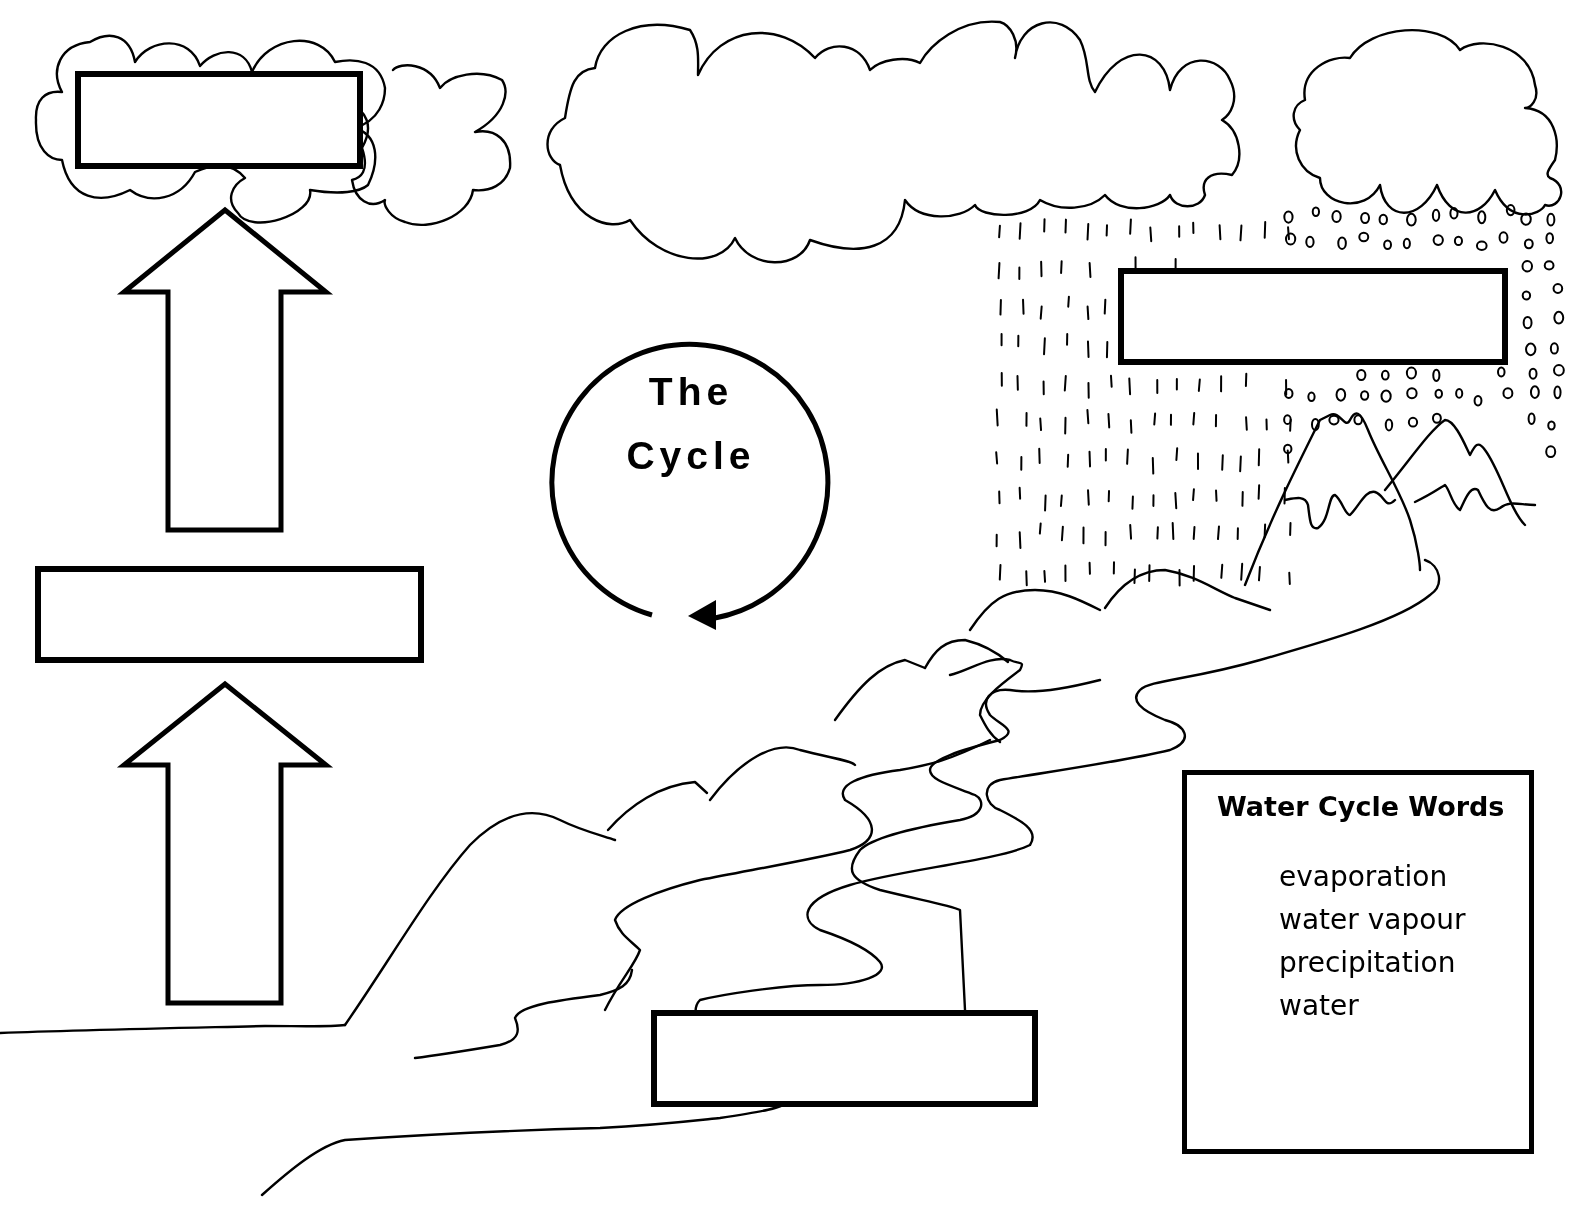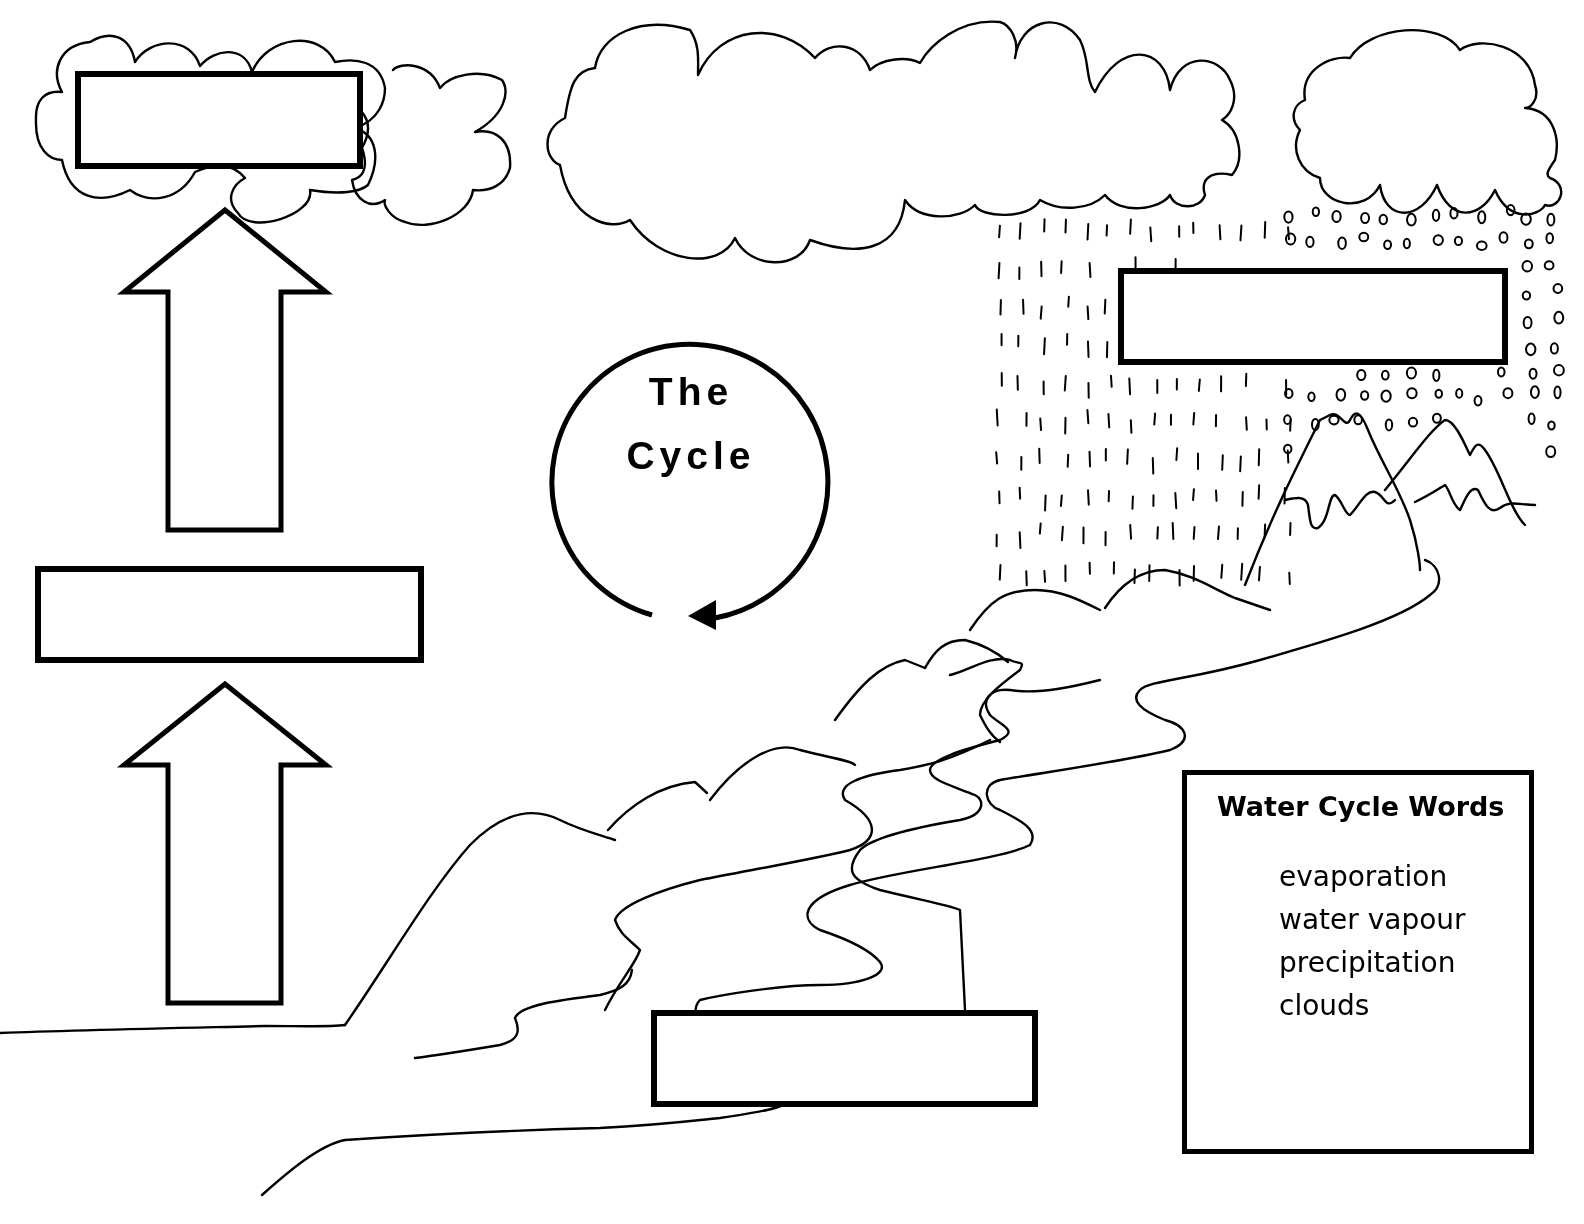--- a/index.html
+++ b/index.html
@@ -272,15 +272,15 @@
   <span>The</span>
   <span>Cycle</span>
 </div>
 
 <div class="word-bank">
   <div class="wb-title">Water Cycle Words</div>
   <ul class="wb-list">
     <li>evaporation</li>
     <li>water vapour</li>
     <li>precipitation</li>
-    <li>clouds</li>
+    <li>water</li>
   </ul>
 </div>
 
 </body></html>

